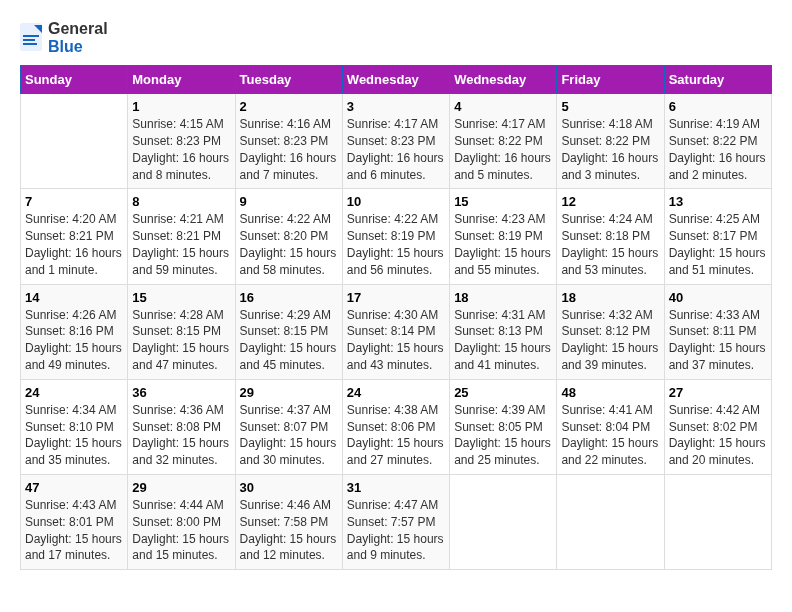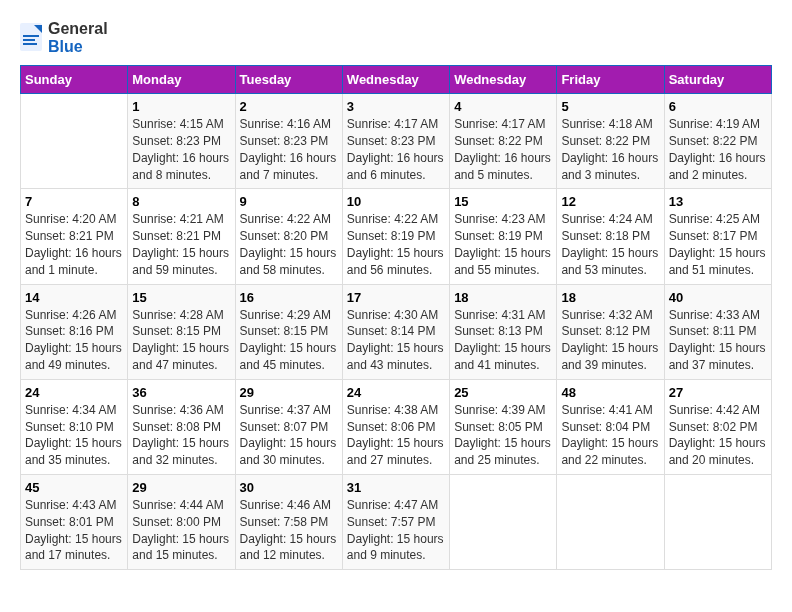--- a/index.html
+++ b/index.html
@@ -230,21 +230,21 @@
           <span class="day-number">48</span>
           <div class="day-info">Sunrise: 4:41 AM<br>Sunset: 8:04 PM<br>Daylight: 15 hours and 22 minutes.</div>
         </td>
         <td>
           <span class="day-number">27</span>
           <div class="day-info">Sunrise: 4:42 AM<br>Sunset: 8:02 PM<br>Daylight: 15 hours and 20 minutes.</div>
         </td>
       </tr>
       <tr>
         <td>
-          <span class="day-number">45</span>
+          <span class="day-number">47</span>
           <div class="day-info">Sunrise: 4:43 AM<br>Sunset: 8:01 PM<br>Daylight: 15 hours and 17 minutes.</div>
         </td>
         <td>
           <span class="day-number">29</span>
           <div class="day-info">Sunrise: 4:44 AM<br>Sunset: 8:00 PM<br>Daylight: 15 hours and 15 minutes.</div>
         </td>
         <td>
           <span class="day-number">30</span>
           <div class="day-info">Sunrise: 4:46 AM<br>Sunset: 7:58 PM<br>Daylight: 15 hours and 12 minutes.</div>
         </td>

